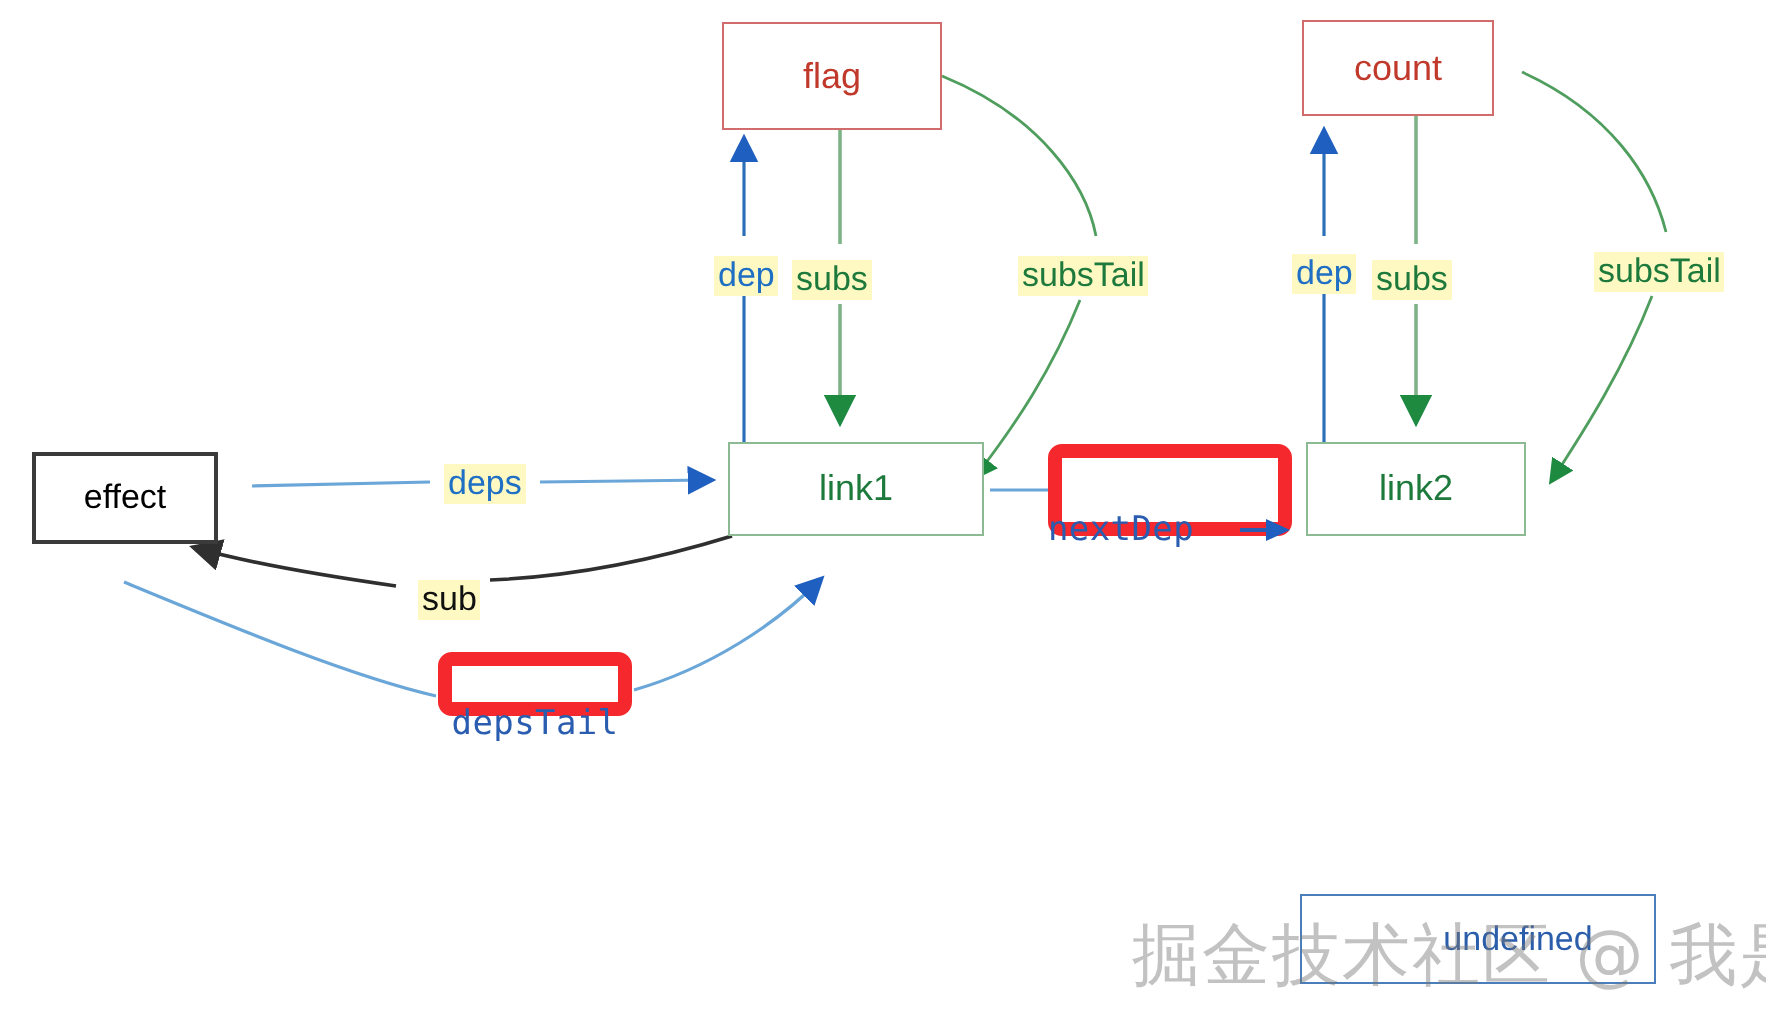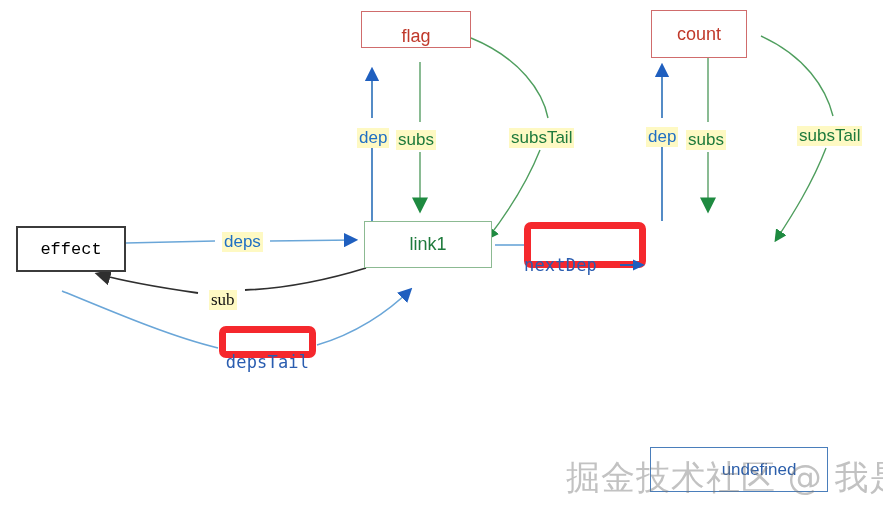--- a/index.html
+++ b/index.html
@@ -77,21 +77,21 @@
   .edge-label {
     position: absolute;
     font-family: "Liberation Sans", sans-serif;
     font-size: 17px;
     background: #fef9c3;
     padding: 0 2px;
     white-space: nowrap;
   }
   .lbl-blue { color: #1f6fc4; }
   .lbl-green { color: #1e7a3c; }
-  .lbl-dark { color: #111111; font-family: Liberation Serif, serif; }
+  .lbl-dark { color: #111111; }
   .watermark {
     position: absolute;
     left: 566px;
     top: 455px;
     font-size: 34px;
     color: rgba(120,120,120,0.45);
     font-family: "DejaVu Sans", sans-serif;
     white-space: nowrap;
     letter-spacing: 1px;
     pointer-events: none;
@@ -138,36 +138,39 @@
 
     <path d="M198,293 C170,289 130,283 98,274" fill="none" stroke="#2f2f2f" stroke-width="1.8" marker-end="url(#arrowDark)"></path>
     <path d="M245,290 C295,288 340,276 366,268" fill="none" stroke="#2f2f2f" stroke-width="1.8"></path>
 
     <path d="M62,291 C120,315 175,338 218,348" fill="none" stroke="#6aa6d8" stroke-width="1.6"></path>
     <path d="M317,345 C355,334 388,312 410,290" fill="none" stroke="#6aa6d8" stroke-width="1.6" marker-end="url(#arrowBlue)"></path>
 
     <path d="M495,245 L524,245" fill="none" stroke="#6aa6d8" stroke-width="1.6"></path>
   </svg>
 
-  <div class="node node-effect" style="left:16px; top:226px; width:110px; height:46px;font-family:Liberation Mono, monospace;">
+  <div class="node node-effect" style="left:16px; top:226px; width:93px; height:46px;">
     <span>effect</span>
   </div>
 
-  <div class="node node-var" style="left:361px; top:11px; width:110px; height:37px;align-items:flex-end;">
+  <div class="node node-var" style="left:361px; top:11px; width:110px; height:54px;">
     <span>flag</span>
   </div>
 
   <div class="node node-var" style="left:651px; top:10px; width:96px; height:48px;">
     <span>count</span>
   </div>
 
   <div class="node node-link" style="left:364px; top:221px; width:128px; height:47px;">
     <span>link1</span>
   </div>
 
+  <div class="node node-link" style="left:653px; top:221px; width:110px; height:47px;">
+    <span>link2</span>
+  </div>
 
   <div class="node node-undefined" style="left:650px; top:447px; width:178px; height:45px;padding-left:40px;">
     <span>undefined</span>
   </div>
 
   <div class="hl-box" style="left:524px; top:222px; width:122px; height:46px;">
     <span class="hl-inner">
       <span>nextDep</span>
       <svg width="26" height="12" viewBox="0 0 26 12">
         <path d="M0,6 L14,6" stroke="#2a5db0" stroke-width="2" fill="none"></path>

